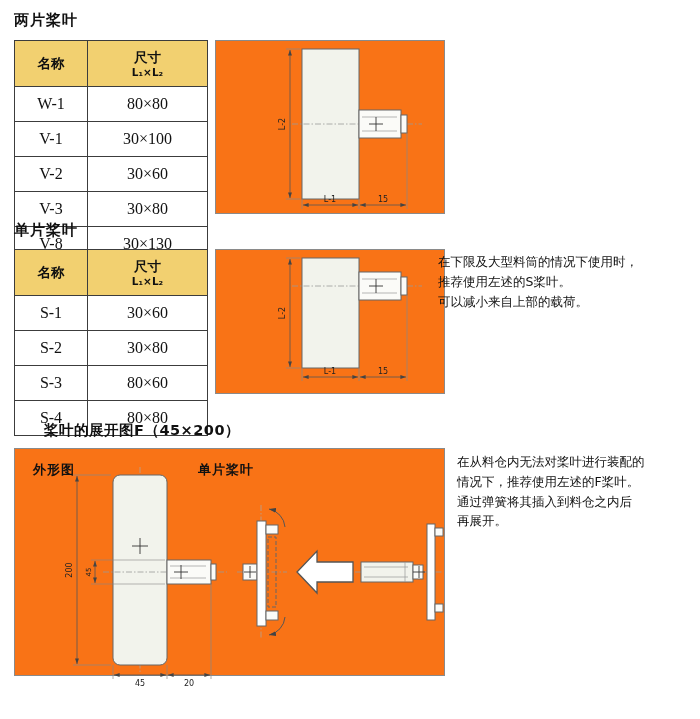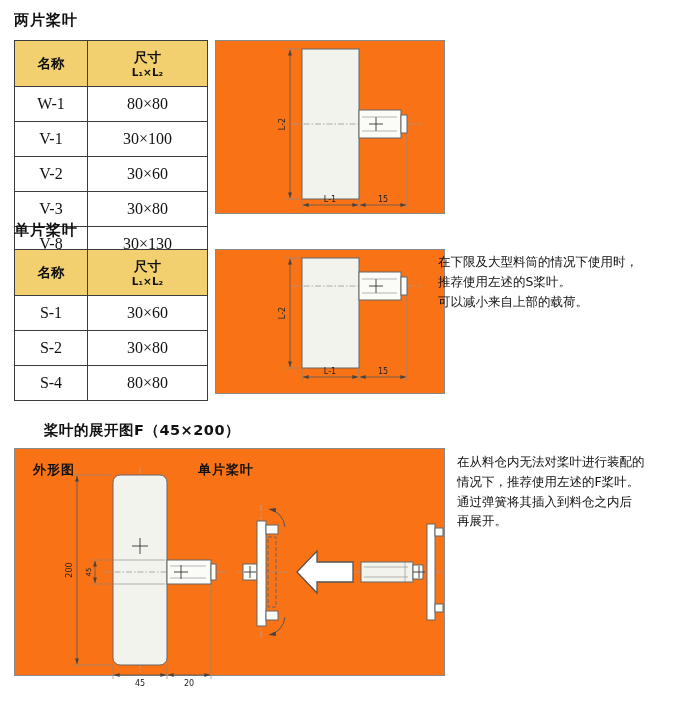--- a/index.html
+++ b/index.html
@@ -141,20 +141,24 @@
     <tbody>
       <tr>
         <td>S-1</td>
         <td>30×60</td>
       </tr>
       <tr>
         <td>S-2</td>
         <td>30×80</td>
       </tr>
       <tr>
+        <td>S-3</td>
+        <td>80×60</td>
+      </tr>
+      <tr>
         <td>S-4</td>
         <td>80×80</td>
       </tr>
     </tbody>
   </table>
 
   <div class="draw-box" style="left:215px; top:249px; width:230px; height:145px;">
     <svg width="228" height="143" viewBox="0 0 228 143">
       <defs>
         <marker id="d2" viewBox="0 0 10 10" refX="10" refY="5" markerWidth="7" markerHeight="7" orient="auto-start-reverse">

